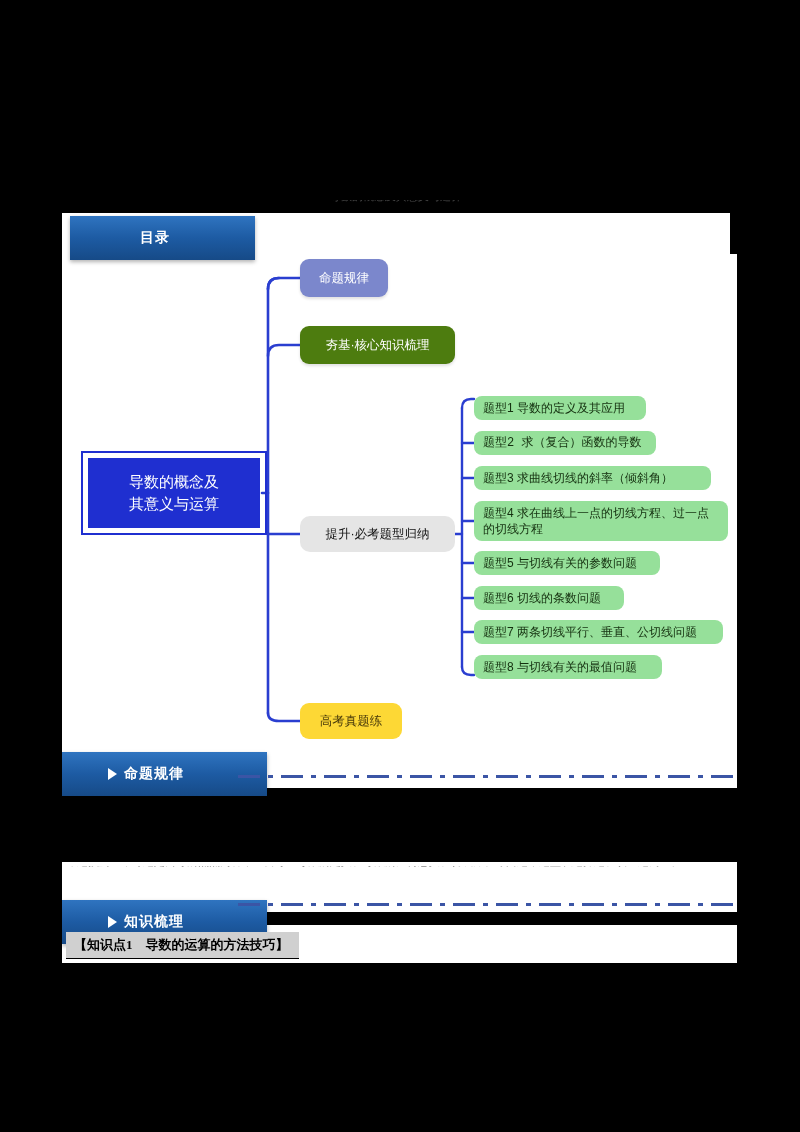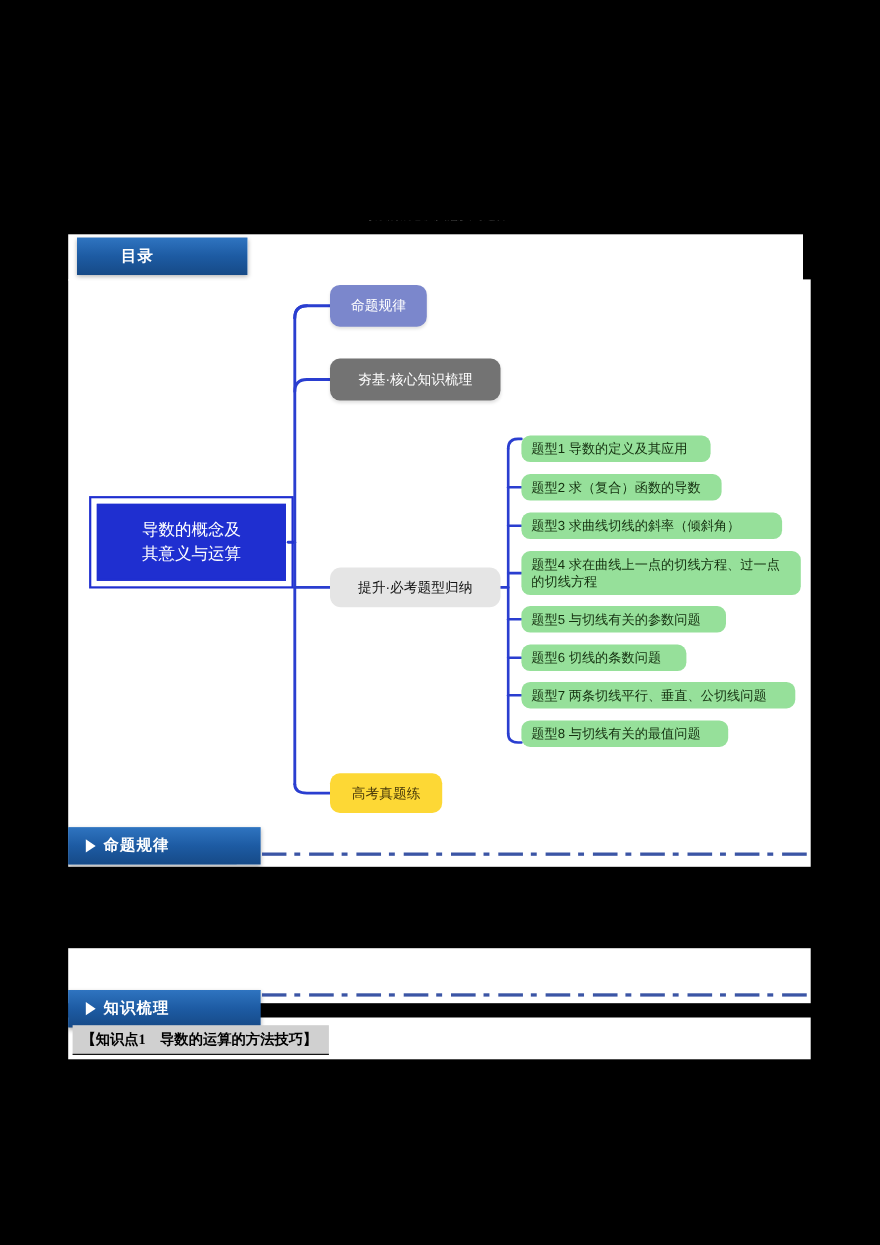--- a/index.html
+++ b/index.html
@@ -21,30 +21,31 @@
     background: #ffffff;
   }
   #panel-mindmap  { left: 62px;  top: 213px; width: 668px; height: 42px; }
   #panel-mindmap2 { left: 62px;  top: 254px; width: 675px; height: 534px; }
   #panel-knowledge{ left: 62px;  top: 862px; width: 675px; height: 50px; }
   #panel-point    { left: 62px;  top: 925px; width: 675px; height: 38px; }
 
   
   .banner {
     position: absolute;
-    height: 34px;
+    height: 44px;
     display: flex;
     align-items: center;
     color: #ffffff;
     font-weight: bold;
     font-size: 14px;
     letter-spacing: 1px;
     background: linear-gradient(180deg,#2b6cb8 0%, #1a5296 55%, #134campaign 100%);
     background: linear-gradient(180deg,#2f74c0 0%,#1d5ba3 50%,#164a87 100%);
     box-shadow: 0 2px 4px rgba(0,0,0,0.30);
+    padding-left: 30px;
   }
   .banner .shape {
     position: absolute;
     inset: 0;
     background: linear-gradient(180deg,#2f74c0 0%,#1d5ba3 50%,#164a87 100%);
     clip-path: polygon(0 0, 100% 0, calc(100% - 22px) 100%, 0 100%);
     box-shadow: 0 3px 5px rgba(0,0,0,0.35);
   }
   .banner .inner {
     position: relative;
@@ -148,21 +149,21 @@
     left: 238px; top: 46px;
     width: 88px; height: 38px;
     background: #7b87cc;
     color: #ffffff;
     border-radius: 9px;
     box-shadow: 0 2px 3px rgba(0,0,0,0.12);
   }
   #node-core {
     left: 238px; top: 113px;
     width: 155px; height: 38px;
-    background: #737373;
+    background: #4d7c0f;
     color: #ffffff;
     border-radius: 9px;
     box-shadow: 0 2px 3px rgba(0,0,0,0.12);
   }
   #node-improve {
     left: 238px; top: 303px;
     width: 155px; height: 36px;
     background: #e5e5e5;
     color: #141414;
     border-radius: 10px;
@@ -180,21 +181,21 @@
     color: #14300f;
     border-radius: 8px;
     font-size: 12px;
     text-align: left;
     justify-content: flex-start;
     padding: 0 9px;
     line-height: 1.35;
     left: 412px;
   }
   #leaf-1 { top: 183px; width: 172px; height: 24px; }
-  #leaf-2 { top: 218px; width: 182px; height: 24px; }
+  #leaf-2 { top: 218px; width: 182px; height: 24px; font-family: Liberation Mono, monospace; }
   #leaf-3 { top: 253px; width: 237px; height: 24px; }
   #leaf-4 { top: 288px; width: 254px; height: 40px; align-items:center; }
   #leaf-5 { top: 338px; width: 186px; height: 24px; }
   #leaf-6 { top: 373px; width: 150px; height: 24px; }
   #leaf-7 { top: 407px; width: 249px; height: 24px; }
   #leaf-8 { top: 442px; width: 188px; height: 24px; }
 </style>
 </head>
 <body>
 

